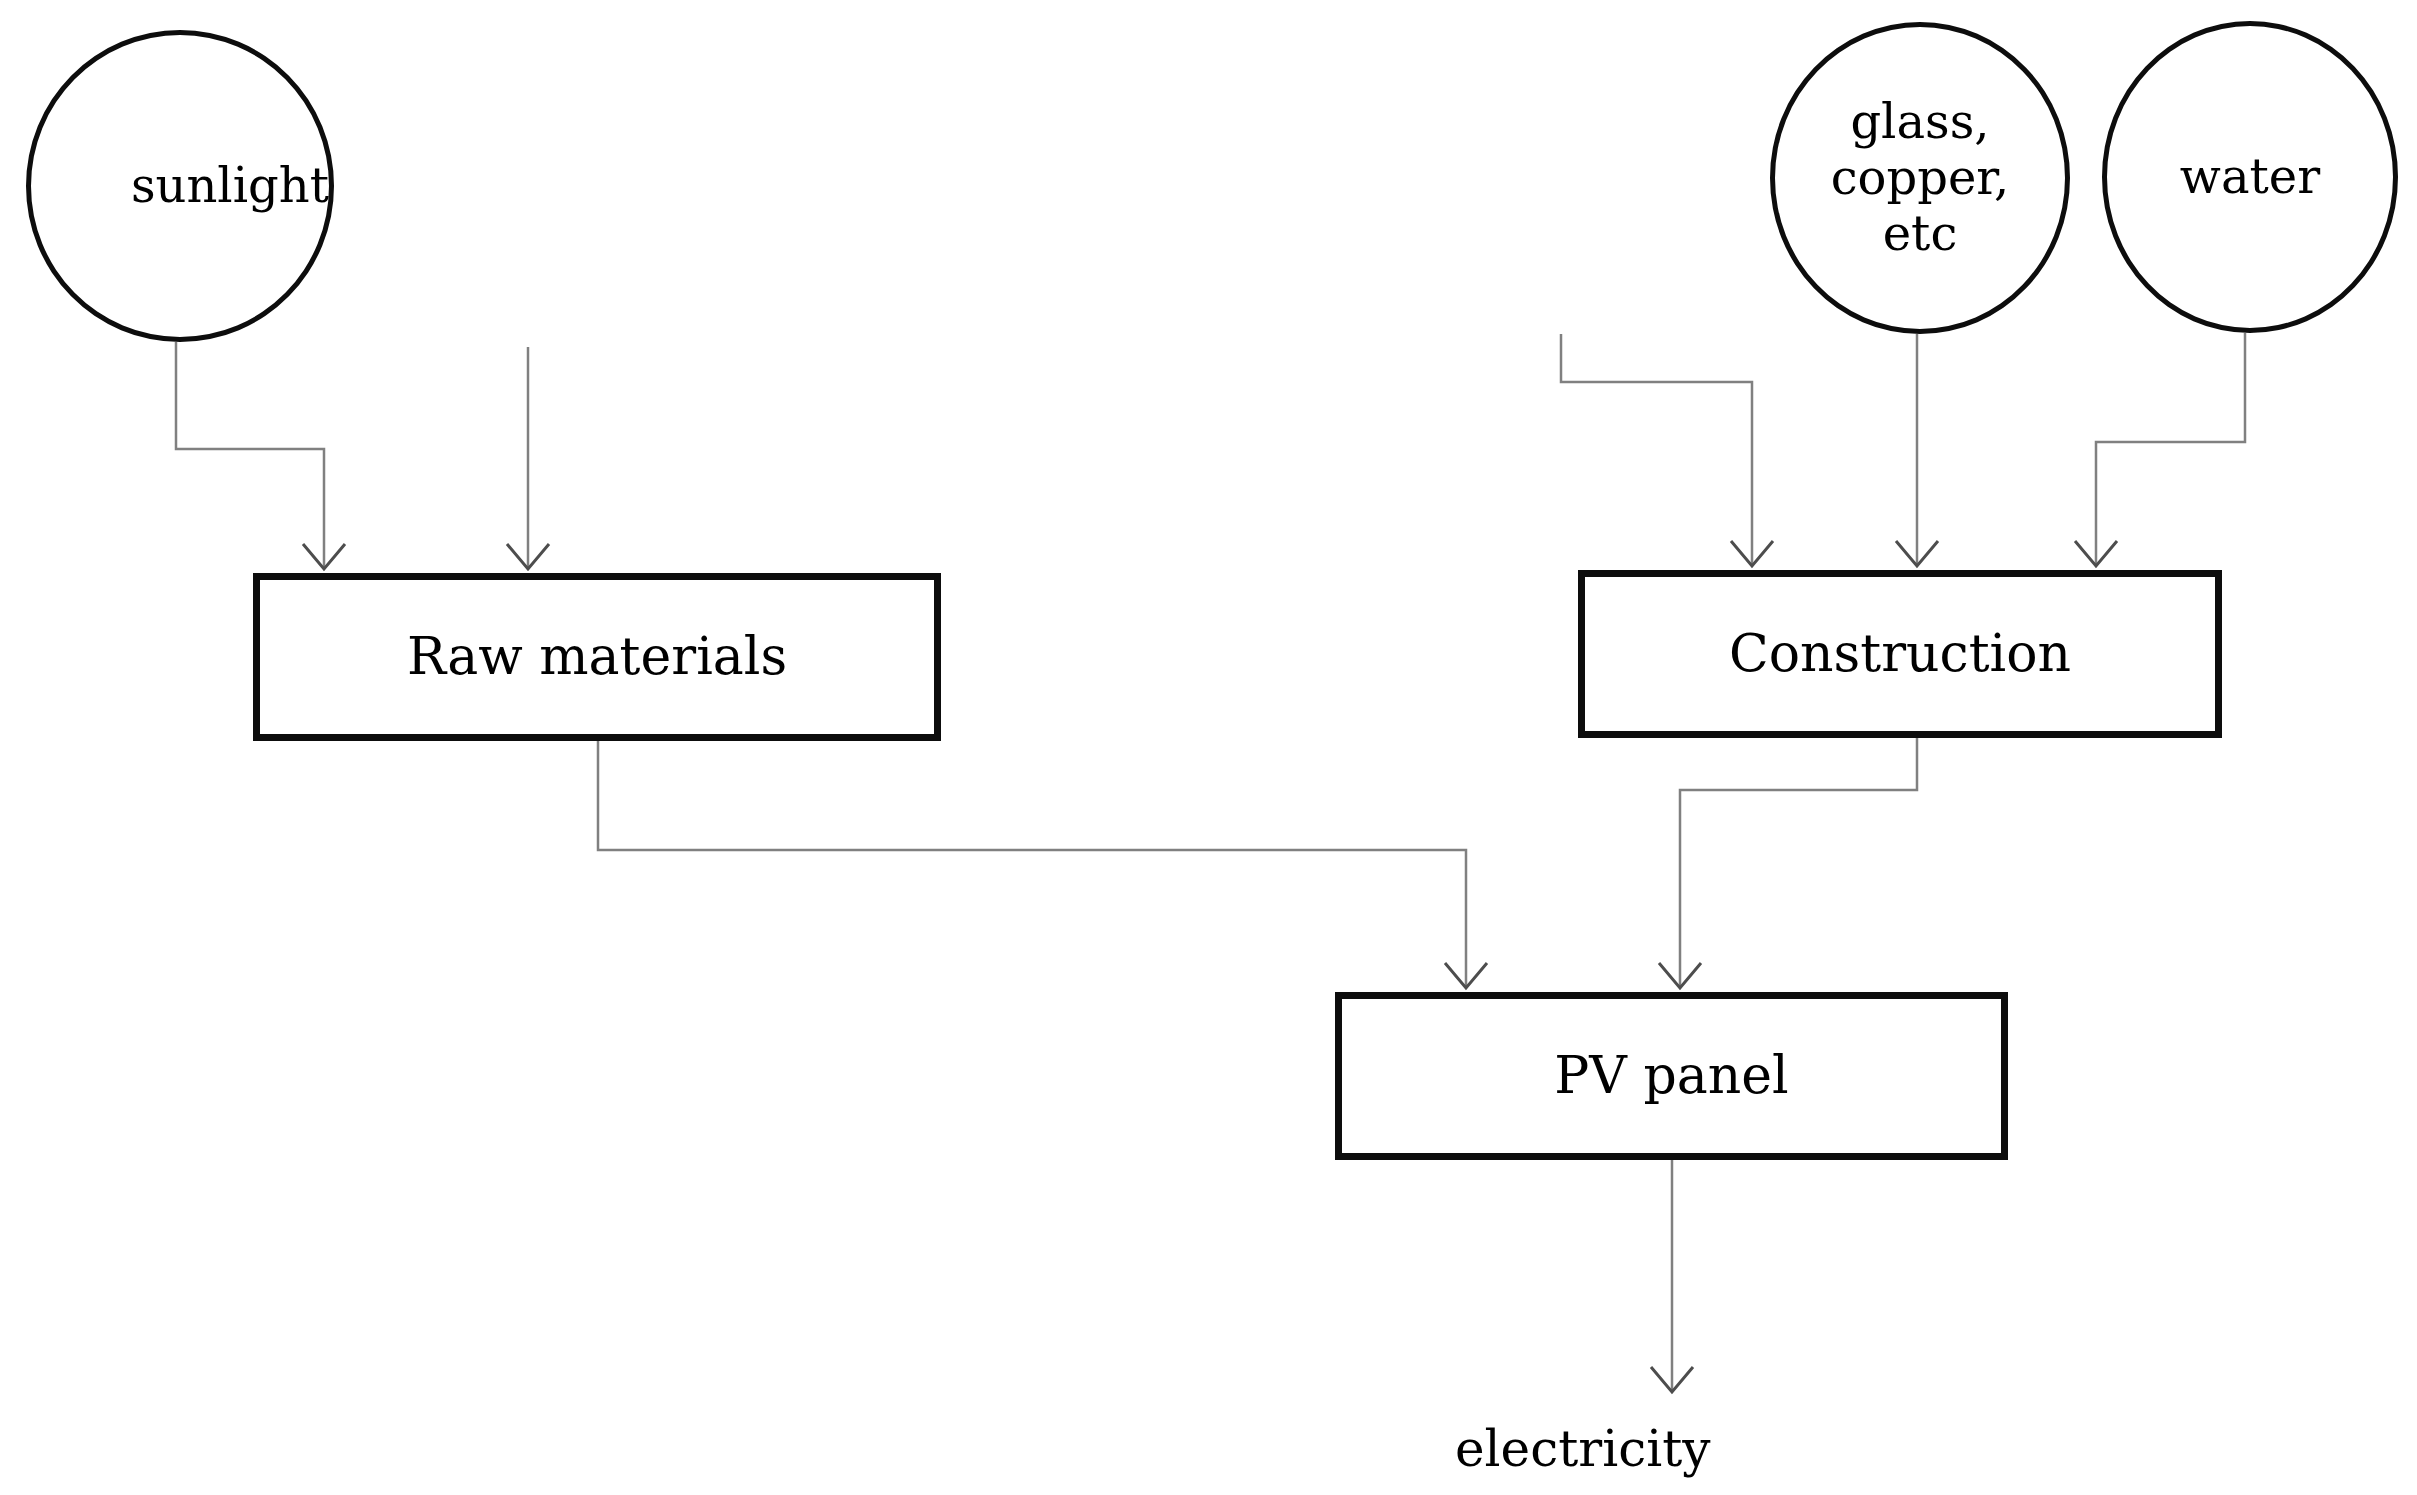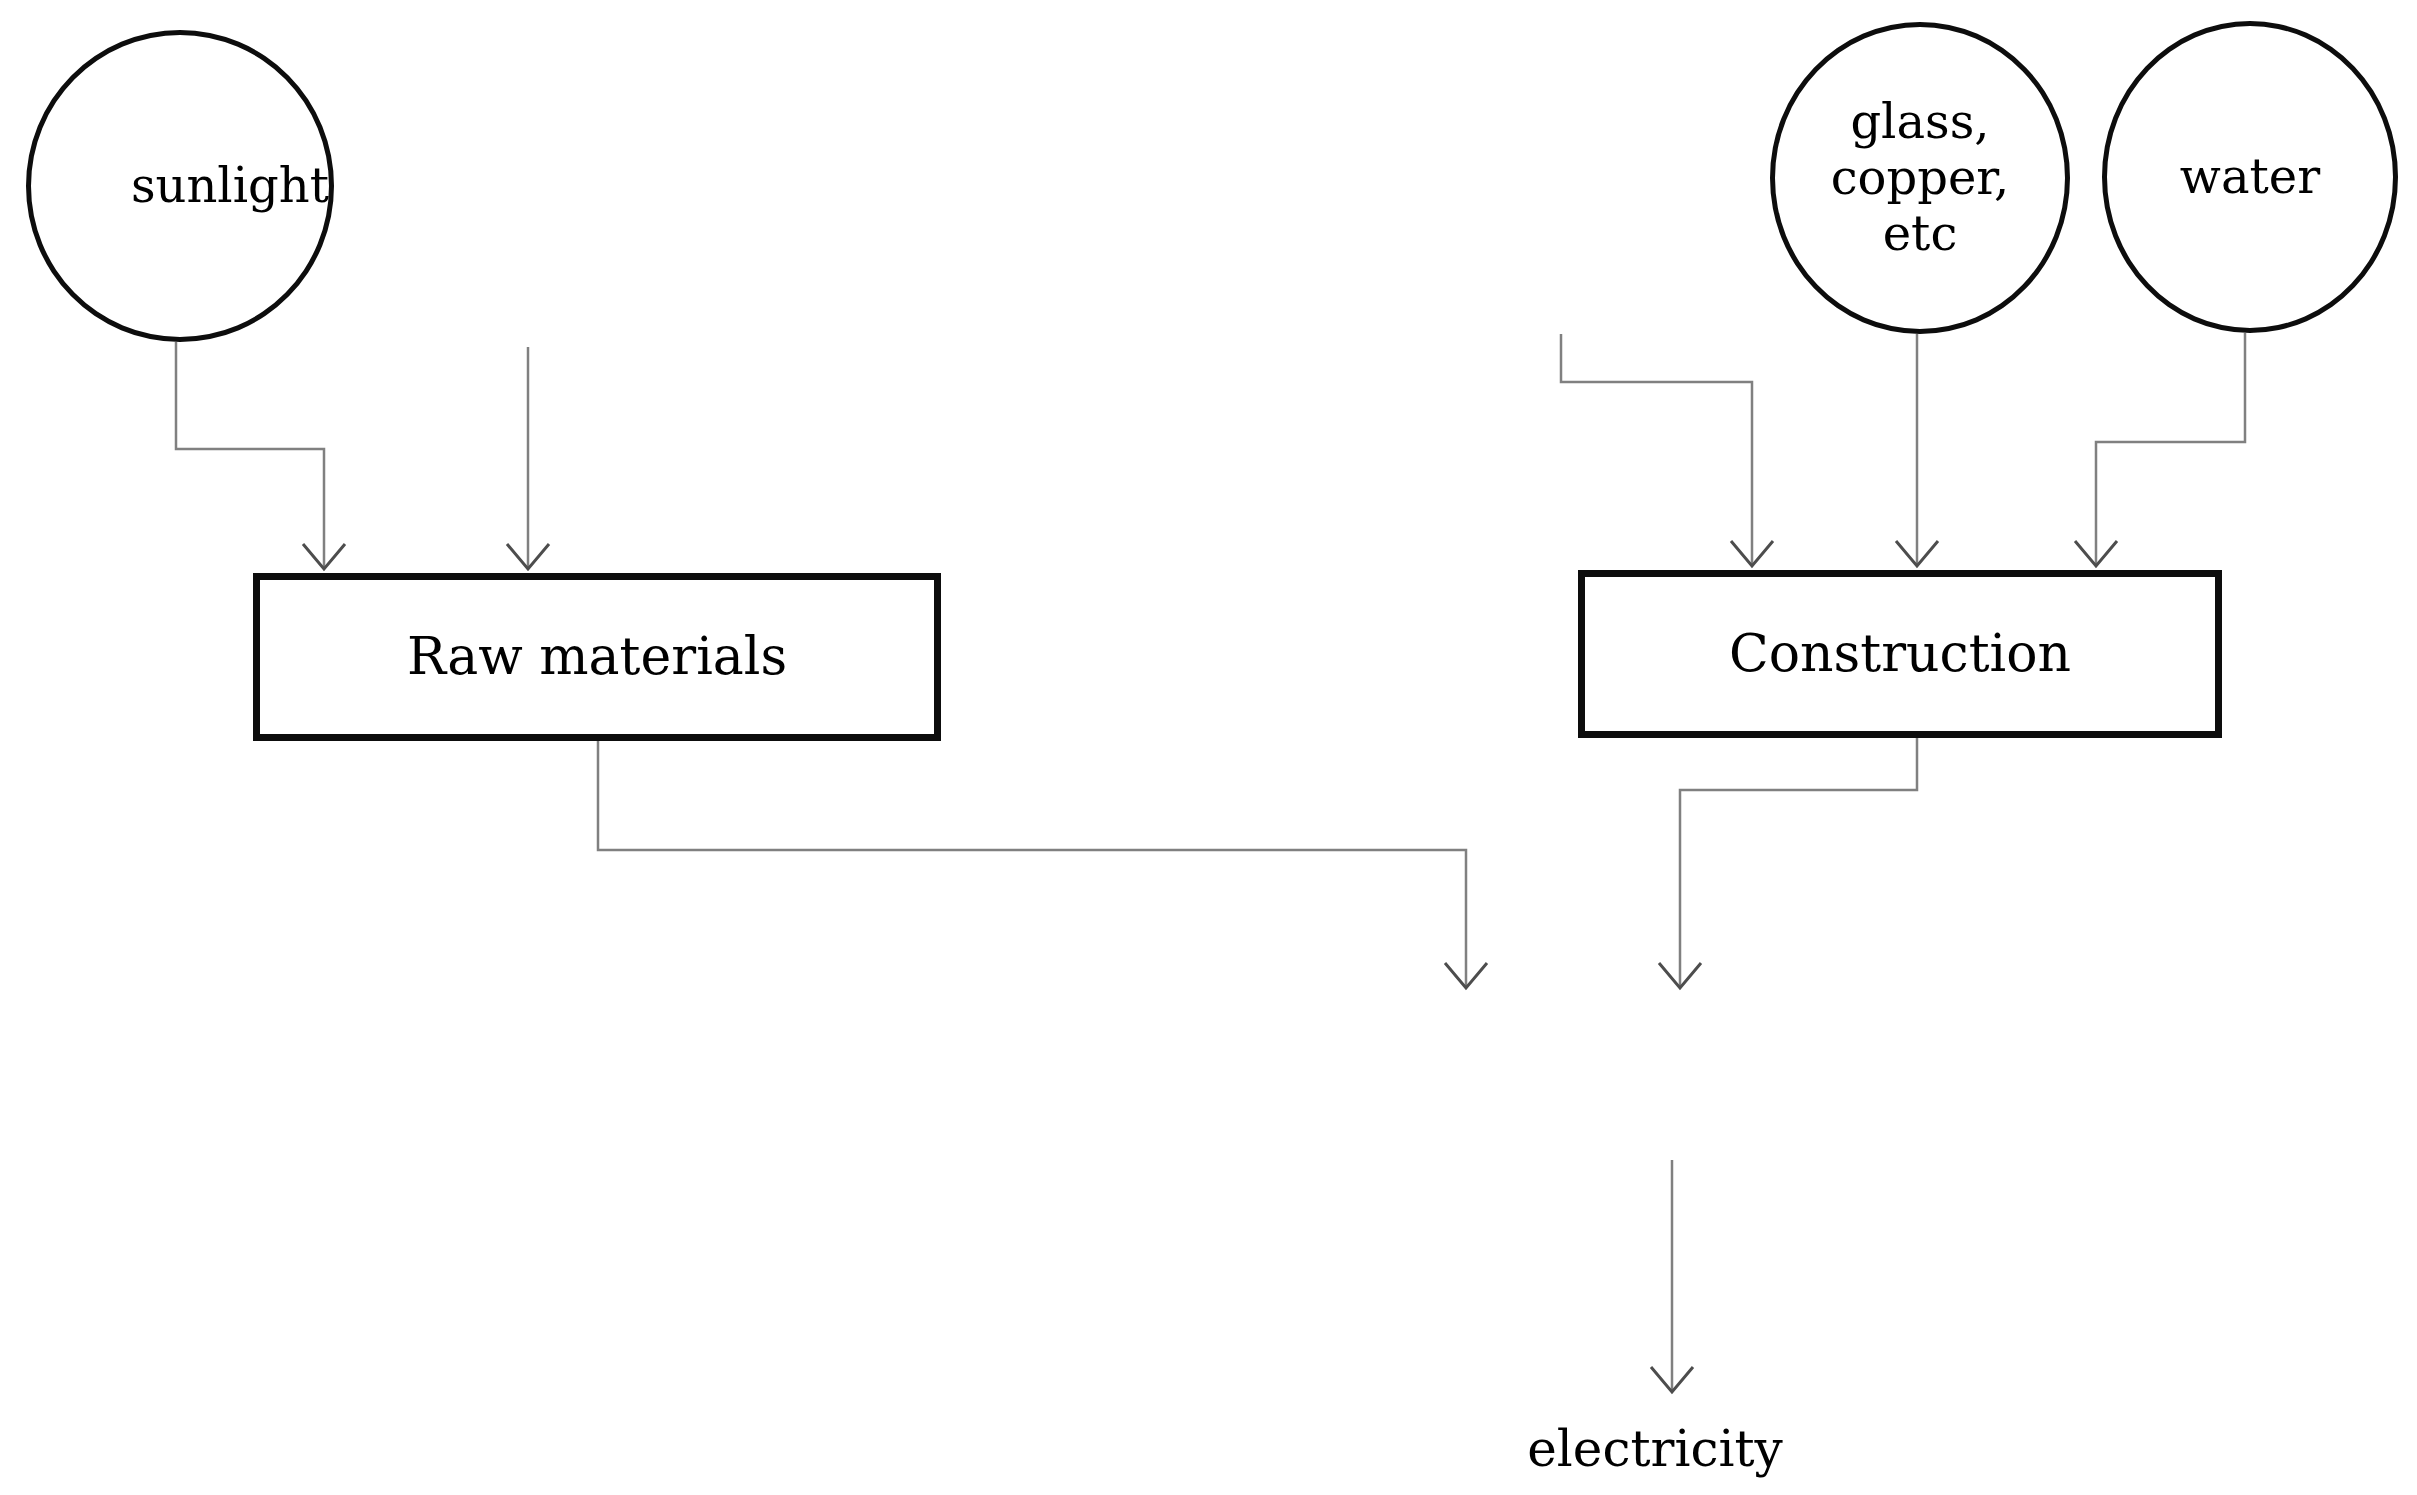--- a/index.html
+++ b/index.html
@@ -39,21 +39,20 @@
     font-size: 48px;
     line-height: 1.16;
   }
   .rect .node-label {
     font-size: 52px;
     line-height: 1.1;
   }
   .shift-up { transform: translateY(-22px); }
   .free-label {
     position: absolute;
-    text-align: center;
     font-size: 50px;
     line-height: 1.1;
   }
   
   #n-sunlight      { left: 26px;   top: 30px;  width: 308px; height: 312px; justify-content: flex-end; }
   #n-rain          { left: 376px;  top: 30px;  width: 307px; height: 317px; }
   #n-photoactive   { left: 1412px; top: 22px;  width: 301px; height: 312px; }
   #n-glass         { left: 1770px; top: 22px;  width: 300px; height: 312px; }
   #n-water         { left: 2102px; top: 21px;  width: 296px; height: 312px; }
   
@@ -128,16 +127,19 @@
   </div>
 
   <div class="node rect" id="n-raw">
     <div class="node-label">Raw materials</div>
   </div>
 
   <div class="node rect" id="n-construction">
     <div class="node-label">Construction</div>
   </div>
 
+  <div class="node rect" id="n-pv">
+    <div class="node-label">PV panel</div>
+  </div>
 
   <div class="free-label" id="n-electricity">electricity</div>
 
 </div>
 
 </body></html>

